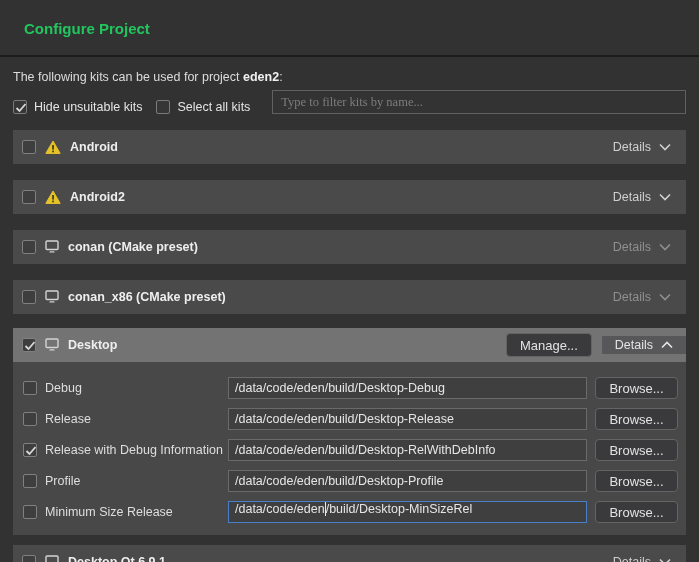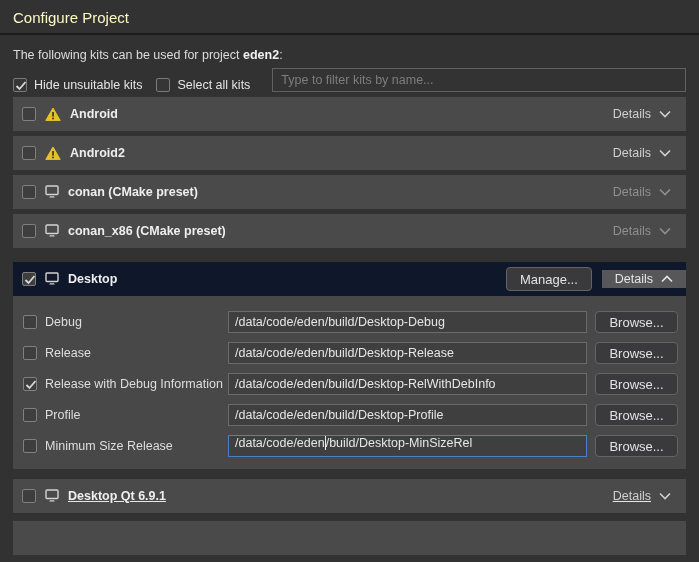--- a/index.html
+++ b/index.html
@@ -9,22 +9,22 @@
     background:#323232;
     font-family:"Liberation Sans", sans-serif;
     color:#e8e8e8;
     overflow:hidden;
     position:relative;
   }
   .page { padding:0 13px; }
 
   
   .title {
-    font-size:15px; font-weight:normal; color:#fef9c3;
-    padding:9px 0 7px 0; margin:0;
+    font-size:15px; font-weight:bold; color:#22c55e;
+    padding:9px 0 7px 0; margin:11px;
   }
   .title-divider { height:2px; background:#1c1c1c; margin:0 -13px; }
 
   .intro { margin-top:13px; font-size:12.5px; color:#dcdcdc; }
   .intro b { color:#f0f0f0; }
 
   
   .toolbar { margin-top:6px; display:flex; align-items:flex-end; height:24px; }
   .cb {
     width:14px; height:14px; flex:0 0 14px;
@@ -33,28 +33,28 @@
   }
   .row .cb, .cfg-row .cb { background:#3e3e3e; border-color:#808080; }
   .cb svg { display:none; }
   .cb.checked svg { display:block; }
   .cb-label { font-size:12.5px; color:#e4e4e4; margin-left:7px; }
   .cb-group { display:flex; align-items:center; margin-right:14px; cursor:default; }
   .filter-input {
     flex:1; height:24px; margin-left:8px;
     background:#333333; border:1px solid #606060;
     color:#cfcfcf; font-size:12.5px; padding:0 8px;
-    font-family:Liberation Sans, sans-serif;
+    font-family:Liberation Serif, serif;
     outline:none;
   }
   .filter-input::placeholder { color:#7d7d7d; opacity:1; }
 
   
   .row {
-    margin-top:5px; height:34px; background:#4a4a4a;
+    margin-top:16px; height:34px; background:#4a4a4a;
     display:flex; align-items:center;
     padding:0 10px 0 9px;
   }
   .kit-icon { margin-left:9px; display:flex; align-items:center; }
   .kit-name { font-weight:bold; font-size:12.5px; color:#eeeeee; margin-left:9px; }
   .spacer { flex:1; }
   .details-btn {
     display:flex; align-items:center; gap:8px;
     color:#cfcfcf; font-size:12.5px; height:18px; padding:0 5px;
     cursor:default;
@@ -67,21 +67,21 @@
   .chev { display:block; }
 
   .btn {
     background:#3a3a3c; border:1px solid #646464; border-radius:4px;
     color:#e2e2e2; font-size:13px; font-family:"Liberation Sans", sans-serif;
     height:24px; padding:0 13px; cursor:default;
   }
 
   
   .card { margin-top:14px; background:#484848; padding-bottom:12px; }
-  .card .row { margin-top:0; background:#0f172a; }
+  .card .row { margin-top:0; background:#737373; }
   .card-body { padding:6px 8px 0 10px; }
   .cfg-row { display:flex; align-items:center; height:22px; margin-top:9px; }
   .cfg-label { width:183px; flex:0 0 183px; font-size:12.5px; color:#dedede; margin-left:8px; }
   .path-input {
     flex:1; height:22px; margin-right:8px;
     background:#3f3f3f; border:1px solid #6a6a6a;
     color:#e6e6e6; font-size:12.5px; padding:0 6px;
     font-family:"Liberation Sans", sans-serif; outline:none;
   }
   .path-input.fake {

